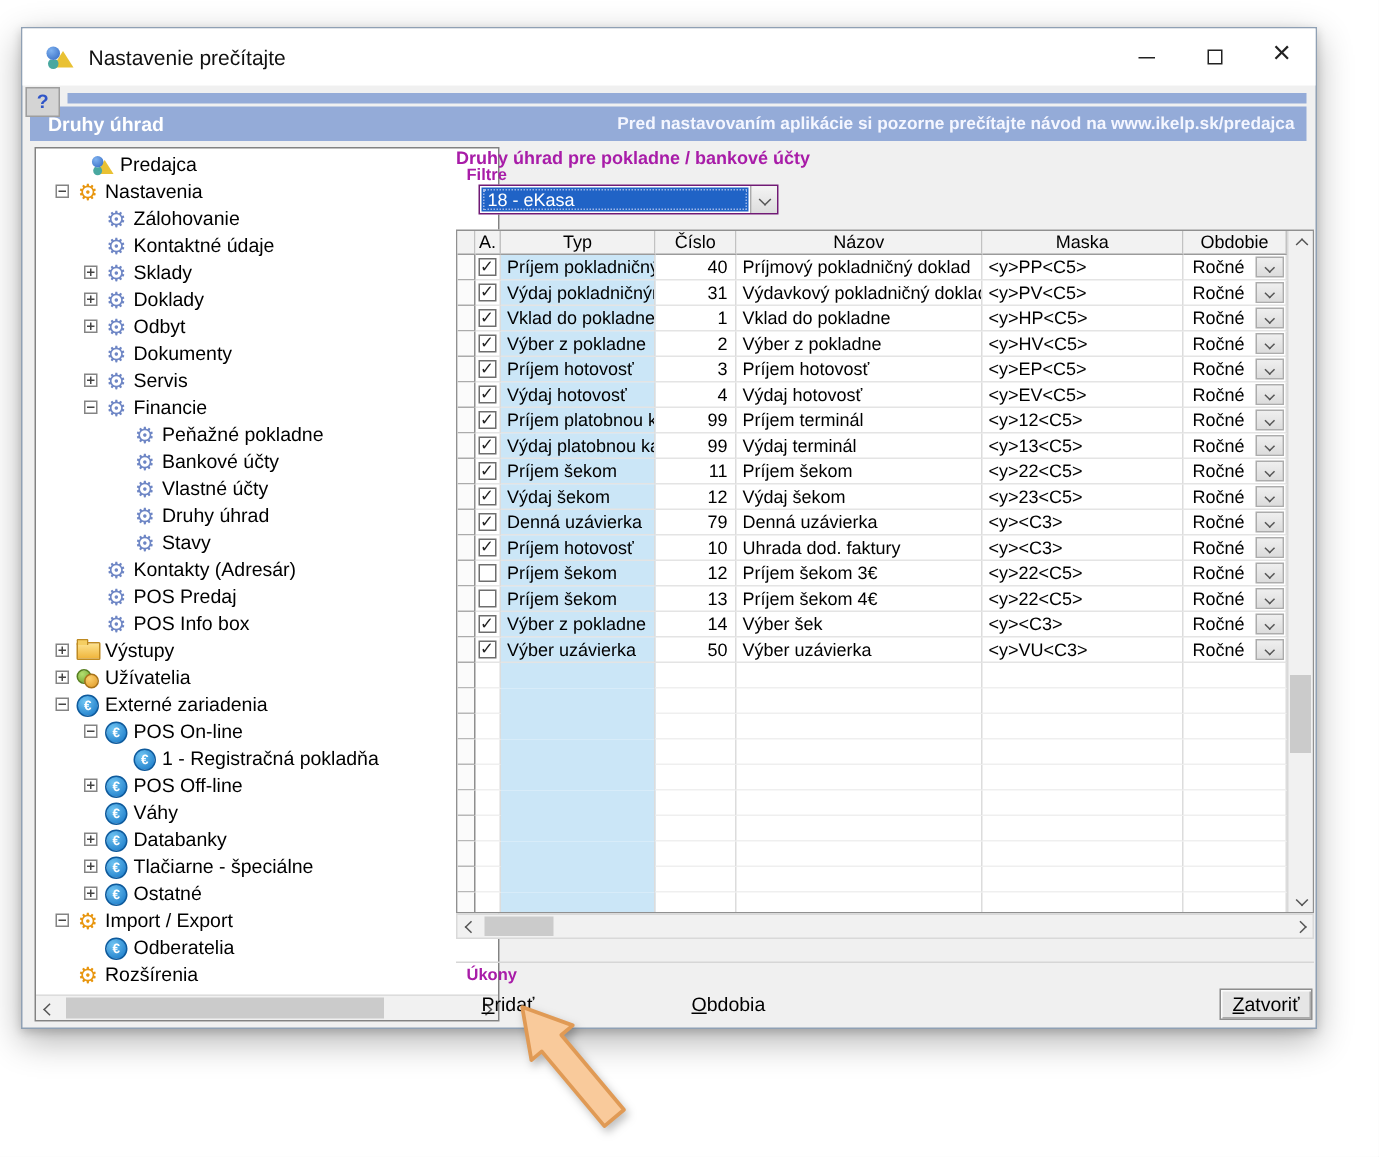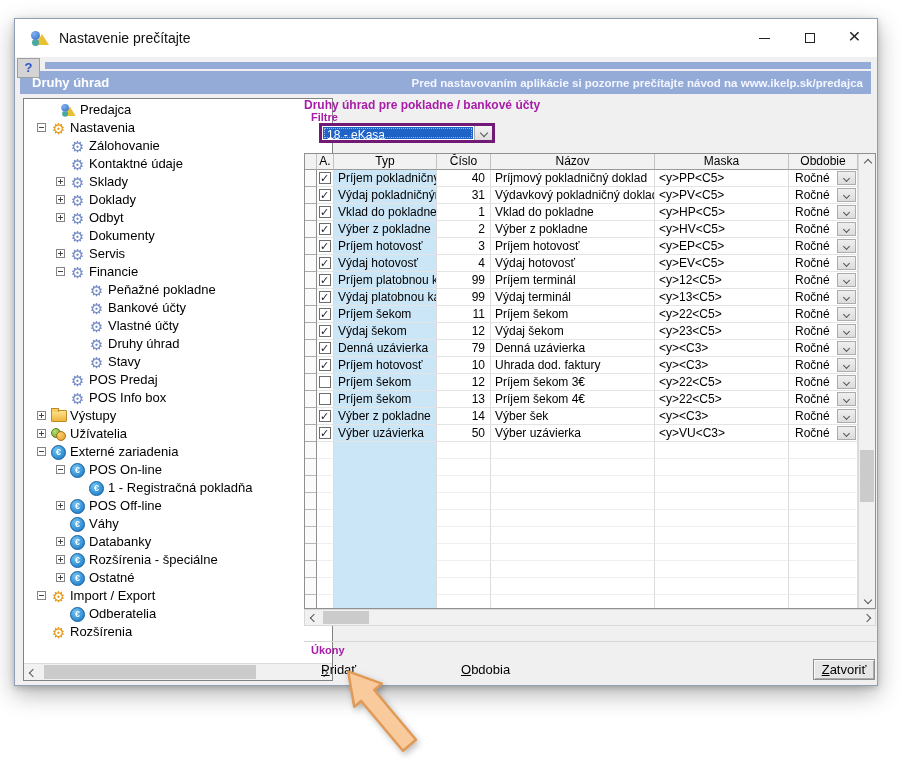--- a/index.html
+++ b/index.html
@@ -76,22 +76,22 @@
   .chev { display:inline-block; width:6px; height:6px; border-left:1px solid #555; border-bottom:1px solid #555; }
   .chev.up { transform:rotate(135deg); } .chev.down { transform:rotate(-45deg); }
   .chev.left { transform:rotate(45deg); } .chev.right { transform:rotate(-135deg); }
   .tree-hscroll { left:0; right:0; bottom:0; height:17px; border-top:1px solid #DCDCDC; }
   .tree-hscroll .sb-thumb { left:20px; width:212px; top:1px; bottom:1px; }
   .tree-hscroll .arr-left { left:0; top:0; } .tree-hscroll .arr-right { right:0; top:0; }
 
   
   .panel-title { position:absolute; left:289px; top:79px; font-size:12px; font-weight:bold; color:#A81CA8; }
   .filter-label { position:absolute; left:296px; top:92px; font-size:11px; font-weight:bold; color:#A81CA8; }
-  .combo { position:absolute; left:304px; top:104px; width:176px; height:20px; background:#fff;
-           border:3px solid #701a75; display:flex; }
+  .combo { position:absolute; left:304px; top:104px; width:200px; height:20px; background:#fff;
+           border:1px solid #701a75; display:flex; }
   .combo-sel { flex:1; margin:1px; background:#2063C6; color:#fff; font-size:12px; line-height:16px;
                padding-left:4px; outline:1px dotted #9FB8E8; outline-offset:-2px;
                white-space:nowrap; overflow:hidden; }
   .combo-btn { width:18px; background:linear-gradient(#F4F4F4,#DDDDDD); border-left:1px solid #ABABAB;
                display:flex; align-items:center; justify-content:center; }
 
   
   .table { position:absolute; left:289px; top:134px; width:572px; height:456px; background:#fff;
            border:1px solid #909090; }
   .t-grid { display:grid; grid-template-columns:12px 17px 103px 54px 164px 134px 69px; }
@@ -252,20 +252,25 @@
             <div class="tree-label">Druhy úhrad</div>
           </div>
           <div class="tree-row lvl3">
             <div class="exp-slot"></div>
             <div class="tree-icon icon-gear-blue"></div>
             <div class="tree-label">Stavy</div>
           </div>
           <div class="tree-row lvl2">
             <div class="exp-slot"></div>
             <div class="tree-icon icon-gear-blue"></div>
+            <div class="tree-label">Kontakty (Adresár)</div>
+          </div>
+          <div class="tree-row lvl2">
+            <div class="exp-slot"></div>
+            <div class="tree-icon icon-gear-blue"></div>
             <div class="tree-label">POS Predaj</div>
           </div>
           <div class="tree-row lvl2">
             <div class="exp-slot"></div>
             <div class="tree-icon icon-gear-blue"></div>
             <div class="tree-label">POS Info box</div>
           </div>
           <div class="tree-row lvl1">
             <div class="exp-slot">
               <div class="exp-box plus"></div>
@@ -316,21 +321,21 @@
               <div class="exp-box plus"></div>
             </div>
             <div class="tree-icon icon-e"></div>
             <div class="tree-label">Databanky</div>
           </div>
           <div class="tree-row lvl2">
             <div class="exp-slot">
               <div class="exp-box plus"></div>
             </div>
             <div class="tree-icon icon-e"></div>
-            <div class="tree-label">Rozšírenia - špeciálne</div>
+            <div class="tree-label">Tlačiarne - špeciálne</div>
           </div>
           <div class="tree-row lvl2">
             <div class="exp-slot">
               <div class="exp-box plus"></div>
             </div>
             <div class="tree-icon icon-e"></div>
             <div class="tree-label">Ostatné</div>
           </div>
           <div class="tree-row lvl1">
             <div class="exp-slot">

